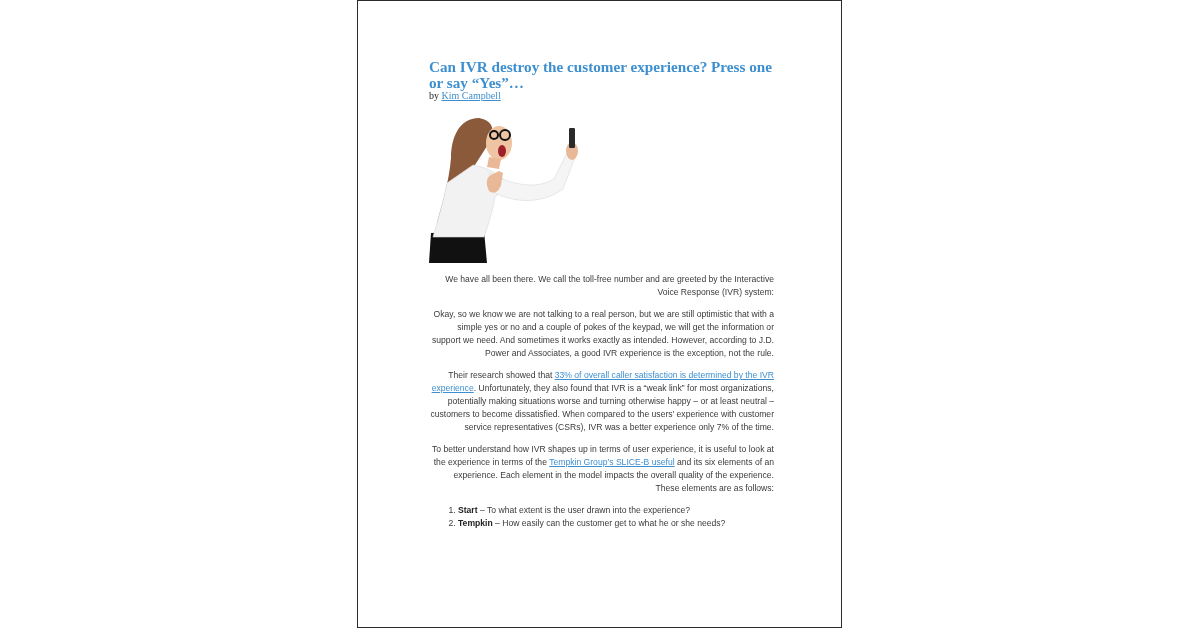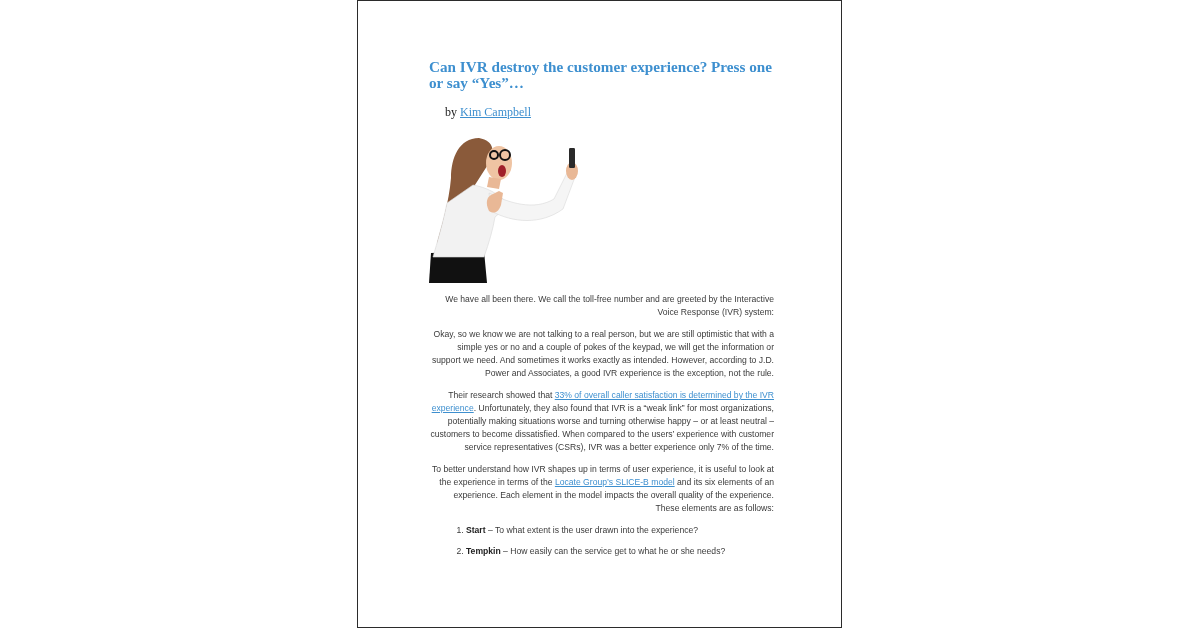--- a/index.html
+++ b/index.html
@@ -13,35 +13,35 @@
     .content {
       position: absolute; left: 71px; top: 58px; width: 345px;
     }
     .title {
       font-family: "Liberation Serif", "DejaVu Serif", serif;
       font-weight: bold; font-size: 15.2px; line-height: 16px;
       color: #3d8fcf; margin: 0;
     }
     .byline {
       font-family: "Liberation Serif", "DejaVu Serif", serif;
-      font-size: 12px; line-height: 10px; color: #222; margin: 16px;
+      font-size: 10px; line-height: 10px; color: #222; margin: 0;
     }
     .byline a { color: #3d8fcf; text-decoration: underline; }
     .hero {
       position: relative; width: 160px; height: 150px; margin-top: 12px;
     }
     .body-text {
       font-family: "Liberation Sans", "DejaVu Sans", sans-serif;
       font-size: 8.6px; line-height: 13px; color: #3a3a3a;
     }
     .body-text p { margin: 0 0 9px 0; text-align: right; }
     .body-text a { color: #3d8fcf; text-decoration: underline; }
     .quote { font-style: italic; }
     ol { margin: 0; padding-left: 29px; }
-    ol li { margin: 8px; line-height: 13px; padding-left: 0; }
+    ol li { margin: 0; line-height: 13px; padding-left: 0; }
     ol li b { color: #222; }
   </style>
 </head>
 <body>
 
 <div class="page">
   <div class="content">
     <h1 class="title">Can IVR destroy the customer experience? Press one or say “Yes”…</h1>
     <p class="byline"><span>by </span><a href="#">Kim Campbell</a></p>
 
@@ -69,20 +69,20 @@
         <ellipse cx="73" cy="38" rx="4" ry="6" fill="#a0202a"></ellipse>
 
         <path d="M60 44 L72 46 L70 56 L58 54 Z" fill="#e9b896"></path>
       </svg>
     </div>
 
     <div class="body-text" style="margin-top:10px;">
       <p>We have all been there. We call the toll-free number and are greeted by the Interactive Voice Response (IVR) system:</p>
       <p>Okay, so we know we are not talking to a real person, but we are still optimistic that with a simple yes or no and a couple of pokes of the keypad, we will get the information or support we need. And sometimes it works exactly as intended. However, according to J.D. Power and Associates, a good IVR experience is the exception, not the rule.</p>
       <p><span>Their research showed that </span><a href="#">33% of overall caller satisfaction is determined by the IVR experience</a><span>. Unfortunately, they also found that IVR is a “weak link” for most organizations, potentially making situations worse and turning otherwise happy – or at least neutral – customers to become dissatisfied. When compared to the users’ experience with customer service representatives (CSRs), IVR was a better experience only 7% of the time.</span></p>
-      <p><span>To better understand how IVR shapes up in terms of user experience, it is useful to look at the experience in terms of the </span><a href="#">Locate Group’s SLICE-B model</a><span> and its six elements of an experience. Each element in the model impacts the overall quality of the experience. These elements are as follows:</span></p>
+      <p><span>To better understand how IVR shapes up in terms of user experience, it is useful to look at the experience in terms of the </span><a href="#">Tempkin Group’s SLICE-B useful</a><span> and its six elements of an experience. Each element in the model impacts the overall quality of the experience. These elements are as follows:</span></p>
       <ol>
         <li><b>Start</b><span> – To what extent is the user drawn into the experience?</span></li>
-        <li><b>Tempkin</b><span> – How easily can the service get to what he or she needs?</span></li>
+        <li><b>Tempkin</b><span> – How easily can the customer get to what he or she needs?</span></li>
       </ol>
     </div>
   </div>
 </div>
 
 </body></html>

